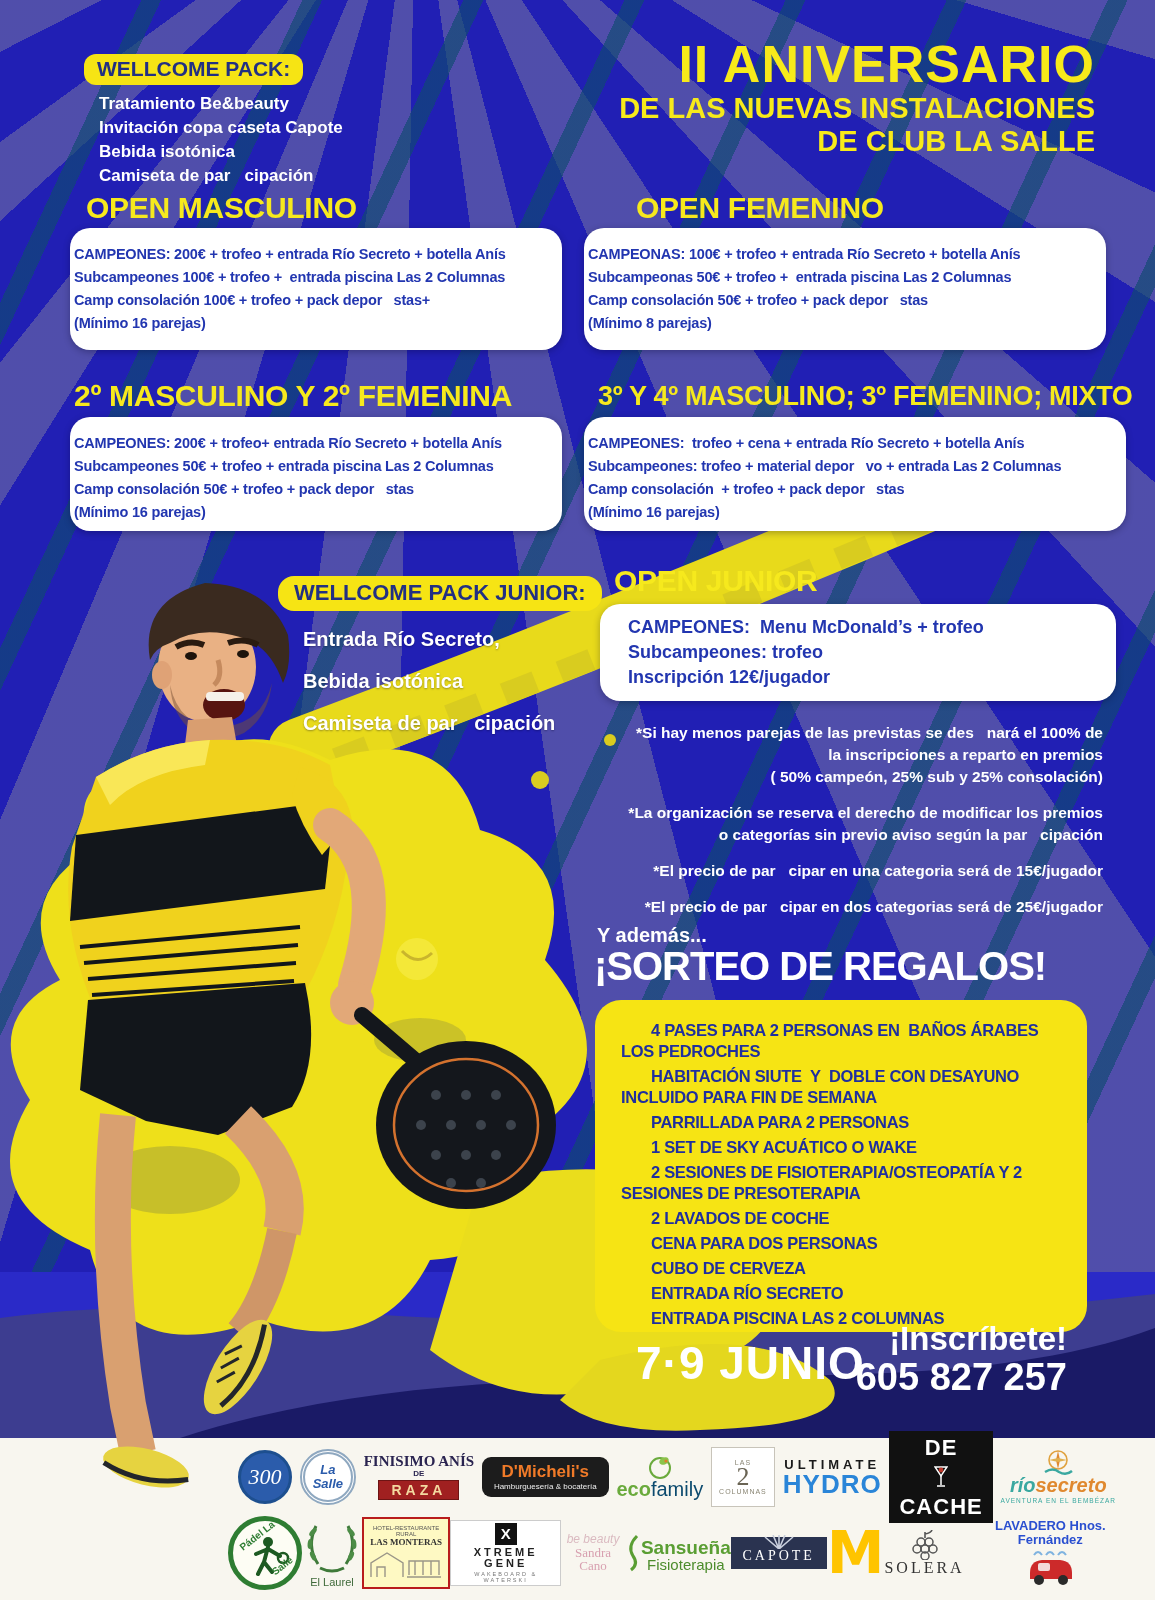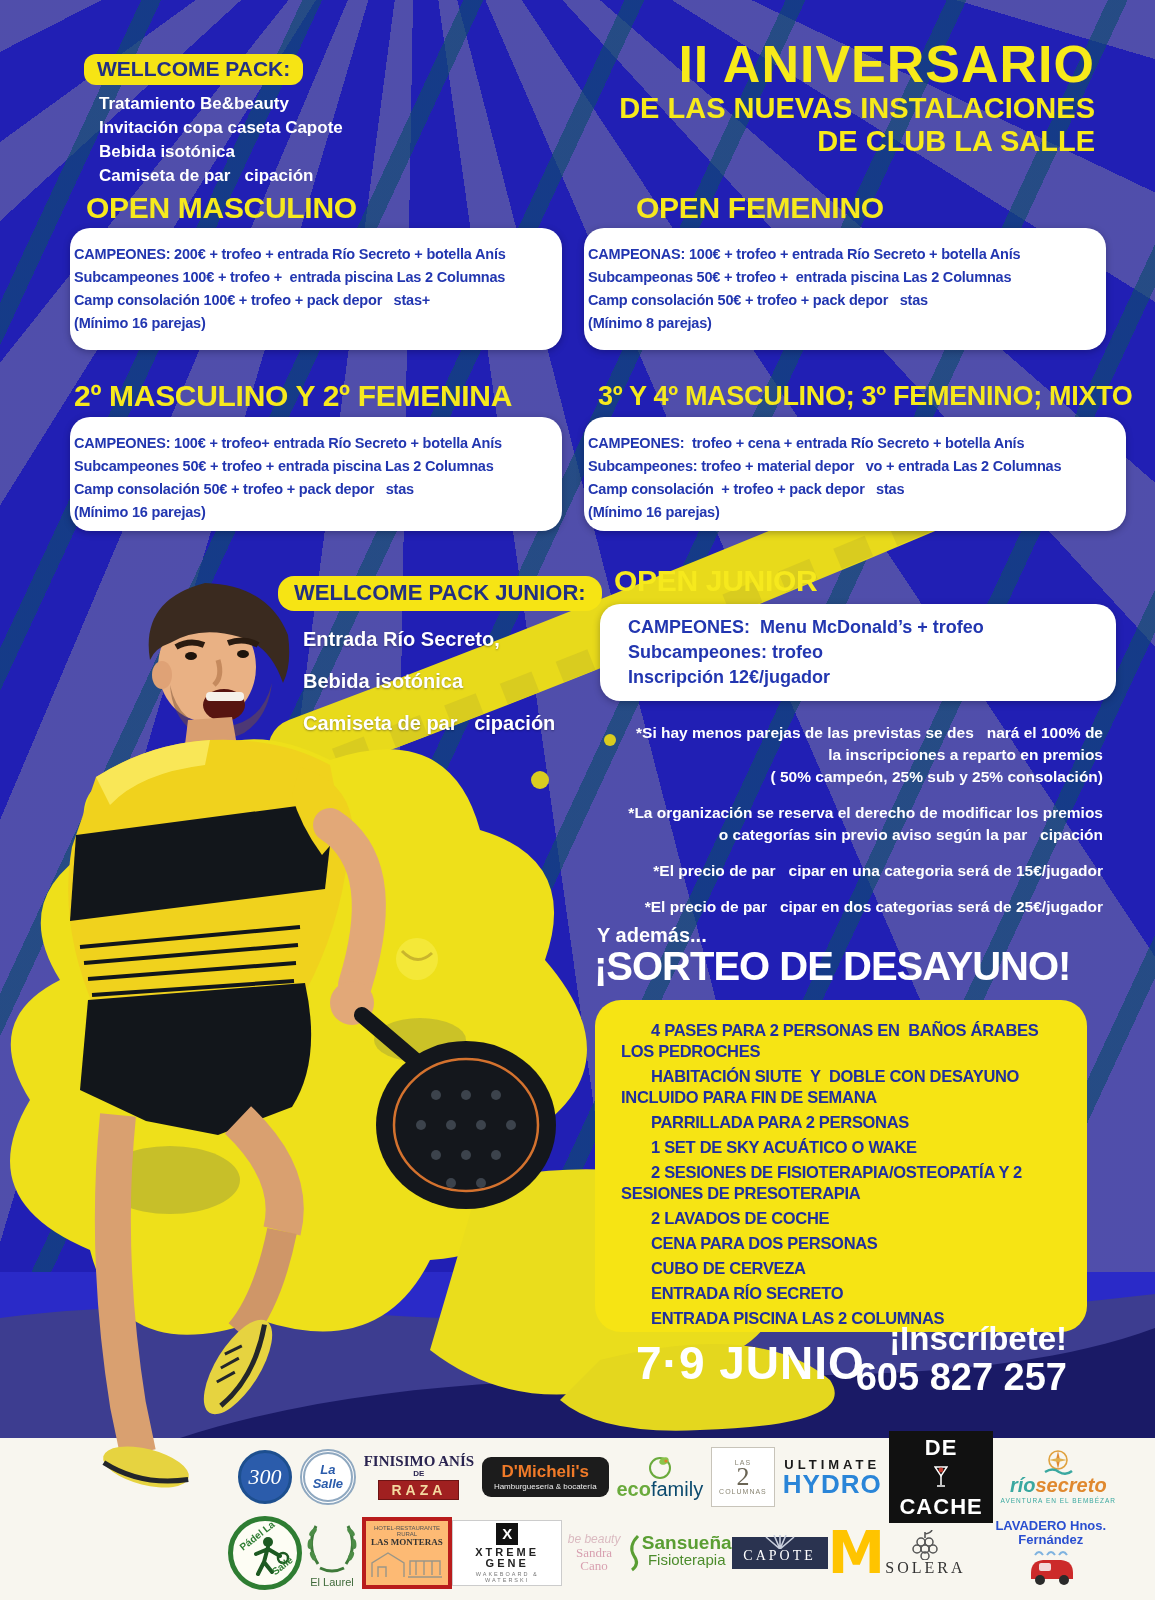--- a/index.html
+++ b/index.html
@@ -85,33 +85,33 @@
   .rs-row{display:flex;align-items:baseline;font-style:italic;font-weight:bold;font-size:20px}
   .rs-a{color:#3aa8a0}.rs-b{color:#e0892f}
   .rs-s{font-size:6.5px;color:#3aa8a0;letter-spacing:1px;margin-top:2px}
   .pls{width:74px;height:74px;border-radius:50%;border:5px solid #2e7d32;background:#fdfdf4;
        position:relative;overflow:hidden}
   .pls-t{position:absolute;left:4px;top:10px;color:#2e7d32;font-weight:800;font-size:10px;
          transform:rotate(-38deg)}
   .pls-b{position:absolute;right:3px;bottom:14px;color:#2e7d32;font-weight:800;font-size:10px;
          transform:rotate(-38deg)}
   .laurel-label{font-size:11px;color:#3f6a3a;margin-top:1px}
-  .lm{width:92px;height:72px;border:4px solid #b91c1c;background:#fdba74;display:flex;
+  .lm{width:92px;height:72px;border:2px solid #b91c1c;background:#fef9c3;display:flex;
       flex-direction:column;align-items:center;justify-content:center;padding:2px}
   .lm-s{font-size:6px;color:#555}
   .lm-l{font-size:9px;font-weight:bold;color:#333;font-family:"Liberation Serif",serif}
   .xg{width:116px;height:66px;border:1px solid #ccc;background:#fff;display:flex;
       flex-direction:column;align-items:center;justify-content:center;gap:2px}
   .xg-sq{width:22px;height:22px;background:#111;color:#fff;font-weight:800;font-size:15px;
          display:flex;align-items:center;justify-content:center}
   .xg-l{font-size:11px;letter-spacing:3px;font-weight:bold;color:#222}
   .xg-s{font-size:5.5px;letter-spacing:2px;color:#777}
   .bb{opacity:.6;color:#c793a2;font-size:12px;font-style:italic}
   .bb-sig{color:#d8a0b0;font-family:"Liberation Serif",serif;font-size:13px}
-  .sf{display:flex;align-items:flex-start;gap:0}
+  .sf{display:flex;align-items:flex-end;gap:0}
   .sf-a{color:#5a9e33;font-weight:bold;font-size:19px;line-height:18px}
   .sf-b{color:#4c8c2c;font-size:15px;line-height:15px}
   .cap{background:#2a3350;color:#fff;letter-spacing:3px;font-size:14px;padding:12px 10px 6px;
        font-family:"Liberation Serif",serif;position:relative;width:96px;text-align:center}
   .mcd{color:#ffc400;font-weight:800;font-size:58px;line-height:52px;
        font-family:"DejaVu Sans",sans-serif}
   .sol{font-family:"Liberation Serif",serif;letter-spacing:3px;font-size:16px;color:#333}
   .lav-l{font-size:13px;font-weight:800;color:#2a4fd0}
 </style>
 </head>
@@ -167,21 +167,21 @@
   <div class="heading" style="left:636px;top:191px">OPEN FEMENINO</div>
   <div class="card" style="left:584px;top:228px;width:522px;height:122px">
     <div class="cl">CAMPEONAS: 100€ + trofeo + entrada Río Secreto + botella Anís</div>
     <div class="cl">Subcampeonas 50€ + trofeo +  entrada piscina Las 2 Columnas</div>
     <div class="cl">Camp consolación 50€ + trofeo + pack depor   stas</div>
     <div class="cl">(Mínimo 8 parejas)</div>
   </div>
 
   <div class="heading" style="left:74px;top:379px">2º MASCULINO Y 2º FEMENINA</div>
   <div class="card" style="left:70px;top:417px;width:492px;height:114px">
-    <div class="cl">CAMPEONES: 100€ + trofeo+ entrada Río Secreto + botella Anís</div>
+    <div class="cl">CAMPEONES: 200€ + trofeo+ entrada Río Secreto + botella Anís</div>
     <div class="cl">Subcampeones 50€ + trofeo + entrada piscina Las 2 Columnas</div>
     <div class="cl">Camp consolación 50€ + trofeo + pack depor   stas</div>
     <div class="cl">(Mínimo 16 parejas)</div>
   </div>
 
   <div class="heading" style="left:598px;top:381px;font-size:27px">3º Y 4º MASCULINO; 3º FEMENINO; MIXTO</div>
   <div class="card" style="left:584px;top:417px;width:542px;height:114px">
     <div class="cl">CAMPEONES:  trofeo + cena + entrada Río Secreto + botella Anís</div>
     <div class="cl">Subcampeones: trofeo + material depor   vo + entrada Las 2 Columnas</div>
     <div class="cl">Camp consolación  + trofeo + pack depor   stas</div>
@@ -214,21 +214,21 @@
     </div>
     <div class="note">
       <div class="nl">*El precio de par   cipar en una categoria será de 15€/jugador</div>
     </div>
     <div class="note">
       <div class="nl">*El precio de par   cipar en dos categorias será de 25€/jugador</div>
     </div>
   </div>
 
   <div class="ymas">Y además...</div>
-  <div class="sorteo-title">¡SORTEO DE DESAYUNO!</div>
+  <div class="sorteo-title">¡SORTEO DE REGALOS!</div>
   <div class="sorteo-box">
     <p>4 PASES PARA 2 PERSONAS EN  BAÑOS ÁRABES LOS PEDROCHES</p>
     <p>HABITACIÓN SIUTE  Y  DOBLE CON DESAYUNO INCLUIDO PARA FIN DE SEMANA</p>
     <p>PARRILLADA PARA 2 PERSONAS</p>
     <p>1 SET DE SKY ACUÁTICO O WAKE</p>
     <p>2 SESIONES DE FISIOTERAPIA/OSTEOPATÍA Y 2 SESIONES DE PRESOTERAPIA</p>
     <p>2 LAVADOS DE COCHE</p>
     <p>CENA PARA DOS PERSONAS</p>
     <p>CUBO DE CERVEZA</p>
     <p>ENTRADA RÍO SECRETO</p>

